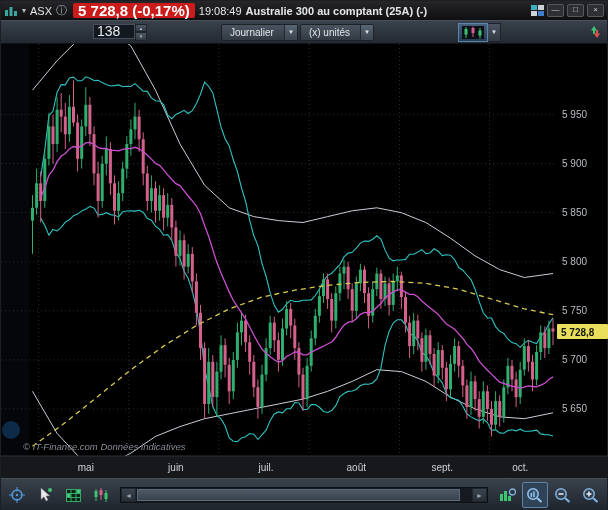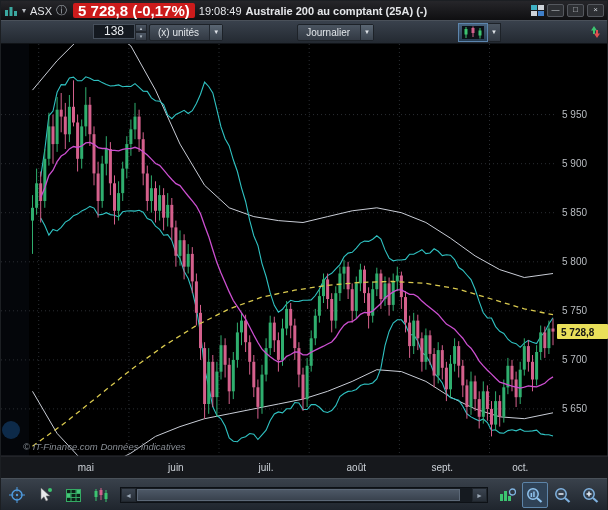--- a/index.html
+++ b/index.html
@@ -21,21 +21,21 @@
   .tb-right { margin-left:auto; display:flex; align-items:center; gap:3px; }
   .win-btn { width:17px; height:13px; background:#2d2f33; border:1px solid #55585e;
              color:#cfd3d8; font-size:8px; line-height:10px; text-align:center; border-radius:2px; }
 
   
   .toolbar { flex:0 0 24px; height:24px; background:linear-gradient(#39414c,#232931);
              border-top:1px solid #4a515a; border-bottom:1px solid #101317;
              display:flex; align-items:center; padding:0 4px; font-size:10px; color:#e2e6ea; }
   .grp-units { margin-left:88px; display:flex; height:17px; }
   .spin-val { width:42px; height:15px; background:#141920; border:1px solid #454e5a;
-              color:#e8ebef; text-align:center; padding:0 3px; font-size:12px; }
+              color:#e8ebef; text-align:left; padding:0 3px; font-size:14px; }
   .spin-btns { display:flex; flex-direction:column; width:12px; height:17px; }
   .spin-btn { flex:1; background:linear-gradient(#4c5663,#333a44); border:1px solid #20252c;
               color:#b9c2cc; font-size:5px; line-height:6px; text-align:center; }
   .dd { height:17px; background:linear-gradient(#4a5460,#323943); border:1px solid #1d2228;
         border-radius:2px; display:flex; align-items:center; padding-left:8px; }
   .dd-label { margin-right:10px; }
   .dd-caret { width:13px; height:100%; background:linear-gradient(#5a6673,#3a434e);
               border-left:1px solid #222830; display:flex; align-items:center;
               justify-content:center; font-size:6px; color:#dfe3e8; }
   .dd-units { margin-left:2px; }
@@ -77,21 +77,21 @@
     <svg width="14" height="12" viewBox="0 0 14 12">
       <rect x="1" y="5" width="3" height="6" fill="#3aa8a0"></rect>
       <rect x="5.5" y="2" width="3" height="9" fill="#3aa8a0"></rect>
       <rect x="10" y="6" width="3" height="5" fill="#3aa8a0"></rect>
     </svg>
     <span class="tb-caret">▾</span>
     <span class="symbol">ASX</span>
     <span class="info">ⓘ</span>
     <span class="badge-red">5 728,8 (-0,17%)</span>
     <span class="time">19:08:49</span>
-    <span class="title-text">Australie 200 au comptant (25A) (-)</span>
+    <span class="title-text">Australie 300 au comptant (25A) (-)</span>
     <div class="tb-right">
       <svg width="13" height="11" viewBox="0 0 13 11">
         <rect x="0" y="0" width="6" height="5" fill="#3fb0c4"></rect>
         <rect x="7" y="0" width="6" height="5" fill="#cdd2d8"></rect>
         <rect x="0" y="6" width="6" height="5" fill="#cdd2d8"></rect>
         <rect x="7" y="6" width="6" height="5" fill="#3f7fc9"></rect>
       </svg>
       <div class="win-btn">—</div>
       <div class="win-btn">□</div>
       <div class="win-btn">×</div>
@@ -99,26 +99,26 @@
   </div>
 
   <div class="toolbar">
     <div class="grp-units">
       <input class="spin-val" value="138" style="">
       <div class="spin-btns">
         <div class="spin-btn">▴</div>
         <div class="spin-btn">▾</div>
       </div>
     </div>
+    <div class="dd dd-timeframe">
+      <span class="dd-label">Journalier</span>
+      <span class="dd-caret">▼</span>
+    </div>
     <div class="dd dd-units">
       <span class="dd-label">(x) unités</span>
-      <span class="dd-caret">▼</span>
-    </div>
-    <div class="dd dd-timeframe">
-      <span class="dd-label">Journalier</span>
       <span class="dd-caret">▼</span>
     </div>
     <div class="ct">
       <div class="ct-main">
         <svg width="22" height="13" viewBox="0 0 22 13">
           <rect width="22" height="13" fill="#0b1016"></rect>
           <line x1="4" y1="1" x2="4" y2="12" stroke="#3cc470"></line>
             <rect x="2.5" y="3" width="3" height="5.5" fill="#3cc470"></rect>
           <line x1="11" y1="0.5" x2="11" y2="11" stroke="#d4608c"></line>
             <rect x="9.5" y="2" width="3" height="5" fill="#d4608c"></rect>

